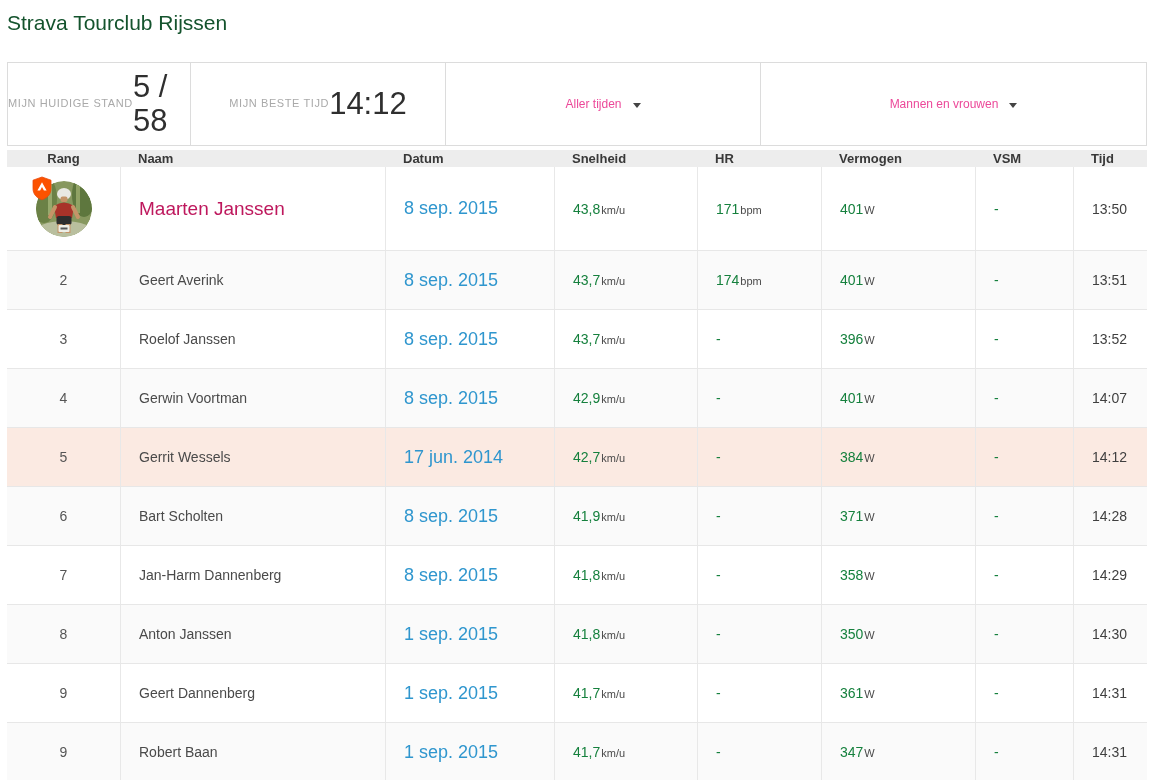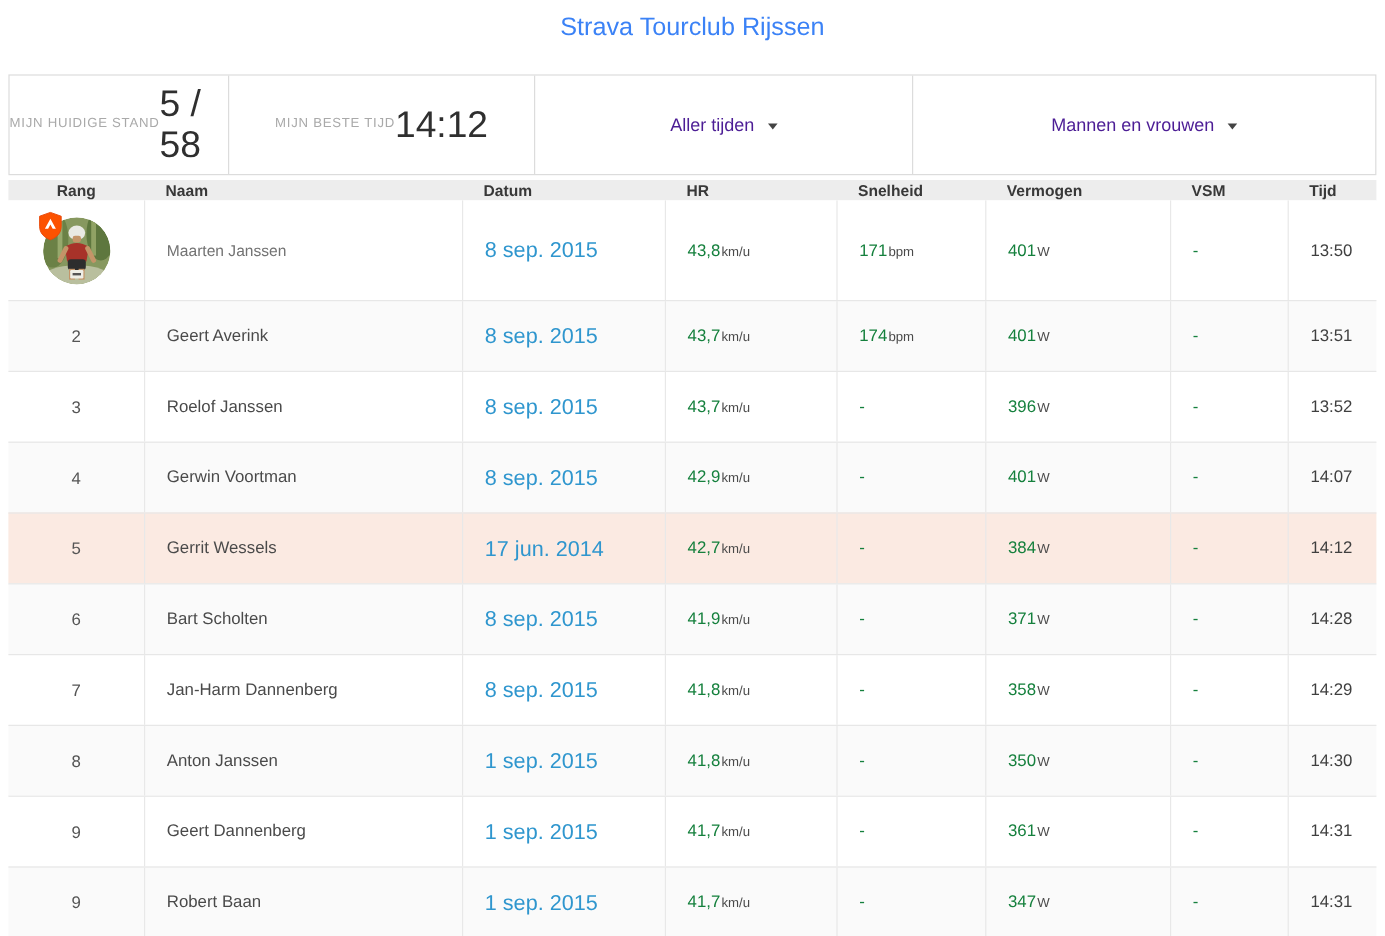--- a/index.html
+++ b/index.html
@@ -6,39 +6,39 @@
   body{
     width:1154px;height:780px;overflow:hidden;
     font-family:"Liberation Sans","DejaVu Sans",sans-serif;
     color:#4a4a4a;
   }
   .page{margin:0 7px;width:1140px;}
 
   
   .page-title{
     margin:8px 0 0 0;
-    font-size:21px;font-weight:400;color:#3b82f6;line-height:29px;text-align:center;
+    font-size:21px;font-weight:400;color:#14532d;line-height:29px;
   }
 
   
   .stats-bar{
     margin-top:25px;height:82px;
     border:1px solid #dcdcdc;
     display:grid;grid-template-columns:182px 255px 315px 1fr;
     background:#fff;
   }
   .stats-bar>div{display:flex;flex-direction:row;align-items:center;justify-content:center;}
   .stats-bar>div+div{border-left:1px solid #dcdcdc;text-align:right;}
   .stat-label{
     font-size:11px;color:#a9a9a9;letter-spacing:.6px;margin-bottom:3px;white-space:nowrap;
   }
   .stat-value{font-size:31px;color:#2f2f2f;line-height:34px;}
   .filter-cell{cursor:pointer;}
   .filter-inner{display:flex;align-items:center;gap:11px;}
-  .filter-label{font-size:15px;color:#4c1d95;}
+  .filter-label{font-size:12px;color:#ec4899;}
   .caret{
     width:0;height:0;margin-top:2px;
     border-left:4px solid transparent;border-right:4px solid transparent;
     border-top:5px solid #444;
   }
 
   
   .table{margin-top:4px;}
   .grid-cols{display:grid;grid-template-columns:113px 265px 169px 143px 124px 154px 98px 74px;}
   .header-row{
@@ -51,21 +51,21 @@
   .body-row+.body-row{border-top:1px solid #e7e7e7;}
   .body-row:nth-child(even){background:#fafafa;}
   .body-row.highlight{background:#fbeae2;}
   .body-row.leader{height:83px;}
   .td{display:flex;align-items:center;padding-left:18px;overflow:hidden;}
   .td+.td{border-left:1px solid #e8e8e8;}
   .col-rank{justify-content:center;padding-left:0;}
   .cellwrap{white-space:nowrap;}
   .rank-num{font-size:14px;color:#555;}
   .name-text{font-size:14px;color:#4a4a4a;cursor:pointer;}
-  .leader .name-text{font-size:13px;color:#737373;}
+  .leader .name-text{font-size:19px;color:#be185d;}
   .date-link{font-size:18px;color:#2f96ce;text-decoration:none;cursor:pointer;}
   .val{font-size:14px;color:#15803d;}
   .unit{font-size:11px;color:#4a4a4a;margin-left:1px;}
   .time-text{font-size:14px;color:#3f3f3f;}
 
   
   .avatar-wrap{position:relative;width:56px;height:56px;display:block;cursor:pointer;}
   .avatar-photo{display:block;border-radius:50%;}
   .kom-badge{position:absolute;left:-5px;top:-5px;}
 </style>
@@ -97,22 +97,22 @@
         <span class="caret"></span>
       </div>
     </div>
   </div>
 
   <div class="table">
     <div class="header-row grid-cols" id="header-row">
         <div class="th">Rang</div>
         <div class="th">Naam</div>
         <div class="th">Datum</div>
+        <div class="th">Snelheid</div>
         <div class="th">HR</div>
-        <div class="th">Snelheid</div>
         <div class="th">Vermogen</div>
         <div class="th">VSM</div>
         <div class="th">Tijd</div>
       </div>
     <div id="table-body">
         <div class="body-row grid-cols leader">
     <div class="td col-rank">
 
       <span class="avatar-wrap">
         <svg class="avatar-photo" width="56" height="56" viewBox="0 0 56 56">

